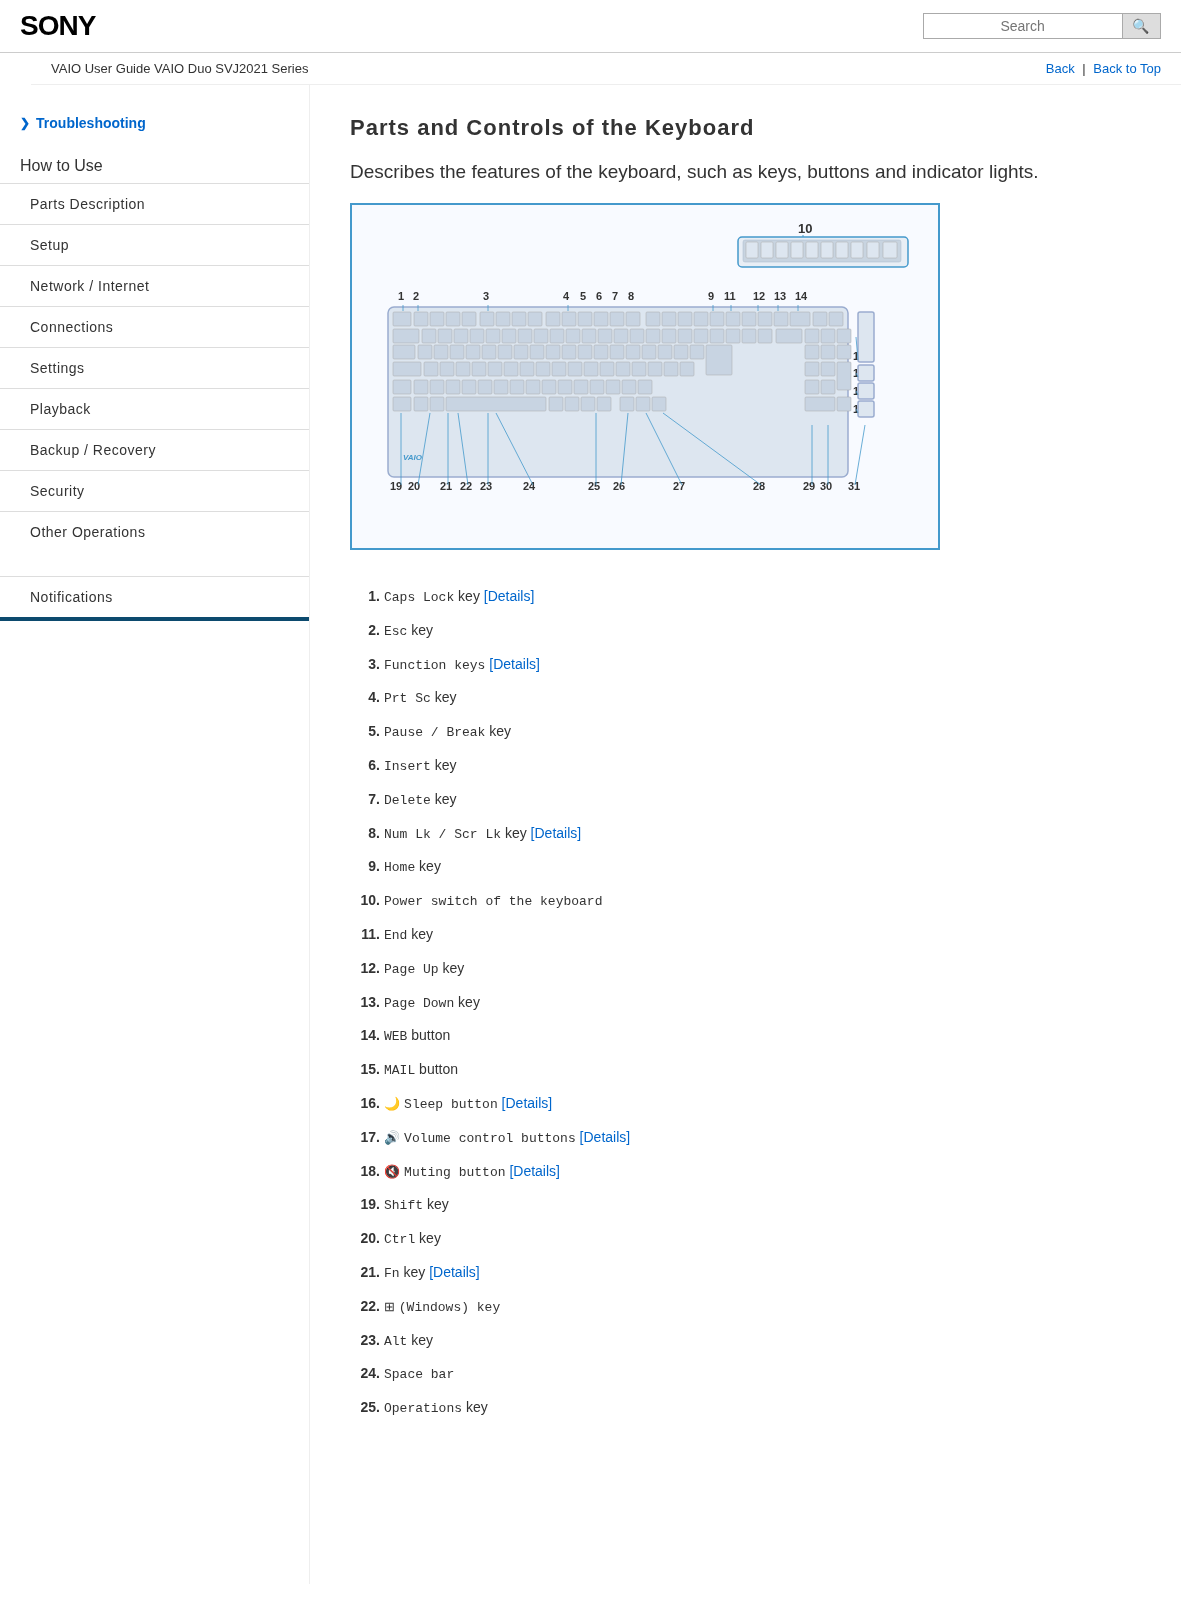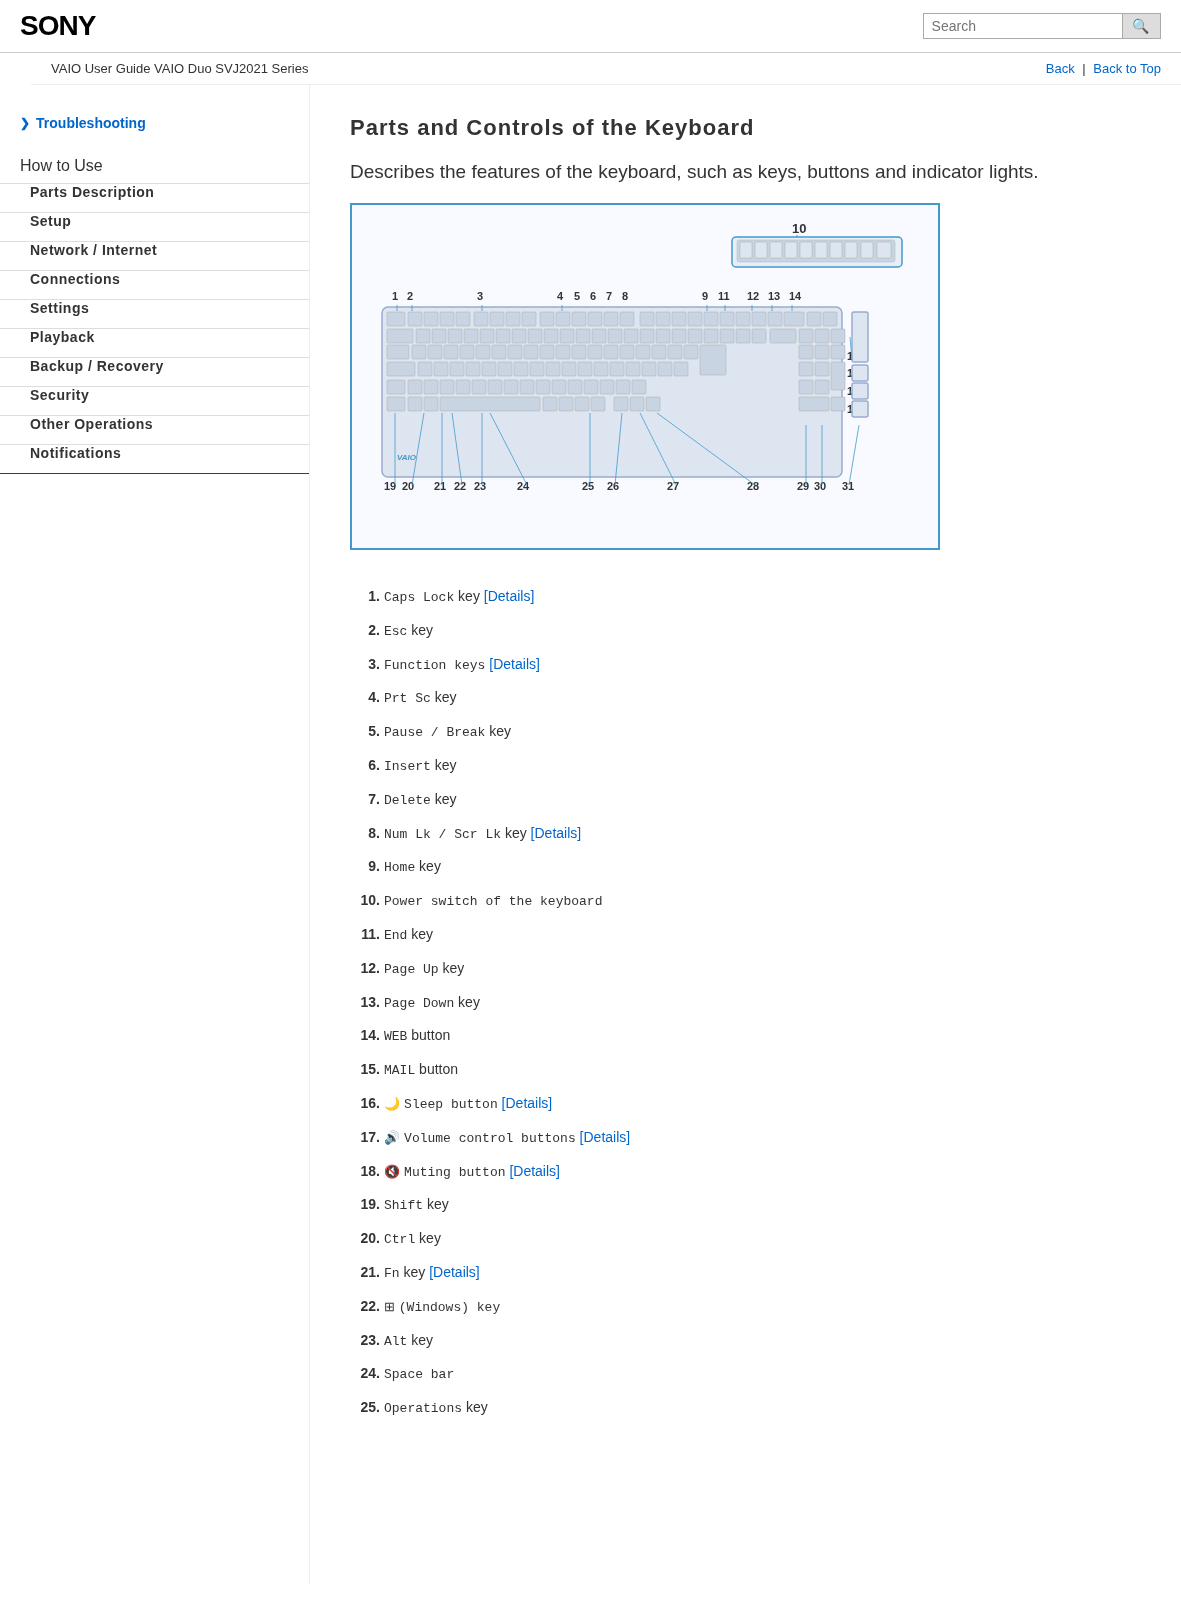--- a/index.html
+++ b/index.html
@@ -24,20 +24,21 @@
       align-items: center;
       gap: 0;
     }
     #search-input {
       border: 1px solid #aaa;
       padding: 4px 8px;
       width: 200px;
       font-size: 14px;
       color: #999;
       outline: none;
+      text-align: center;
     }
     #search-button {
       border: 1px solid #aaa;
       border-left: none;
       background: #ddd;
       padding: 4px 10px;
       cursor: pointer;
       font-size: 14px;
     }
 
@@ -84,29 +85,29 @@
       font-size: 12px;
       color: #0066cc;
     }
     .sidebar-section-title {
       font-size: 16px;
       font-weight: normal;
       padding: 16px 20px 8px 20px;
       color: #333;
     }
     .sidebar-item {
-      padding: 0 20px 12px 30px;
+      padding: 12px 20px 12px 30px;
       border-top: 1px solid #ddd;
       font-size: 14px;
-      font-weight: bold;
+      font-weight: normal;
       color: #333;
       cursor: pointer;
       letter-spacing: 0.5px;
     }
-    .sidebar-item:last-child { border-bottom: 1px solid #0c4a6e; }
+    .sidebar-item:last-child { border-bottom: 4px solid #0c4a6e; margin-top: 24px; }
 
     
     #main-content {
       flex: 1;
       padding: 30px 40px;
     }
     #page-title {
       font-size: 22px;
       font-weight: bold;
       margin-bottom: 20px;
@@ -122,21 +123,21 @@
     #keyboard-diagram {
       margin-bottom: 30px;
       border: 2px solid #4499cc;
       padding: 10px;
       display: inline-block;
       background: #f8faff;
       width: 590px;
     }
     .keyboard-svg-container {
       width: 100%;
-      text-align: left;
+      text-align: right;
     }
 
     
     .key-list {
       list-style: none;
       padding: 0;
     }
     .key-list li {
       padding: 5px 0;
       font-size: 14px;

